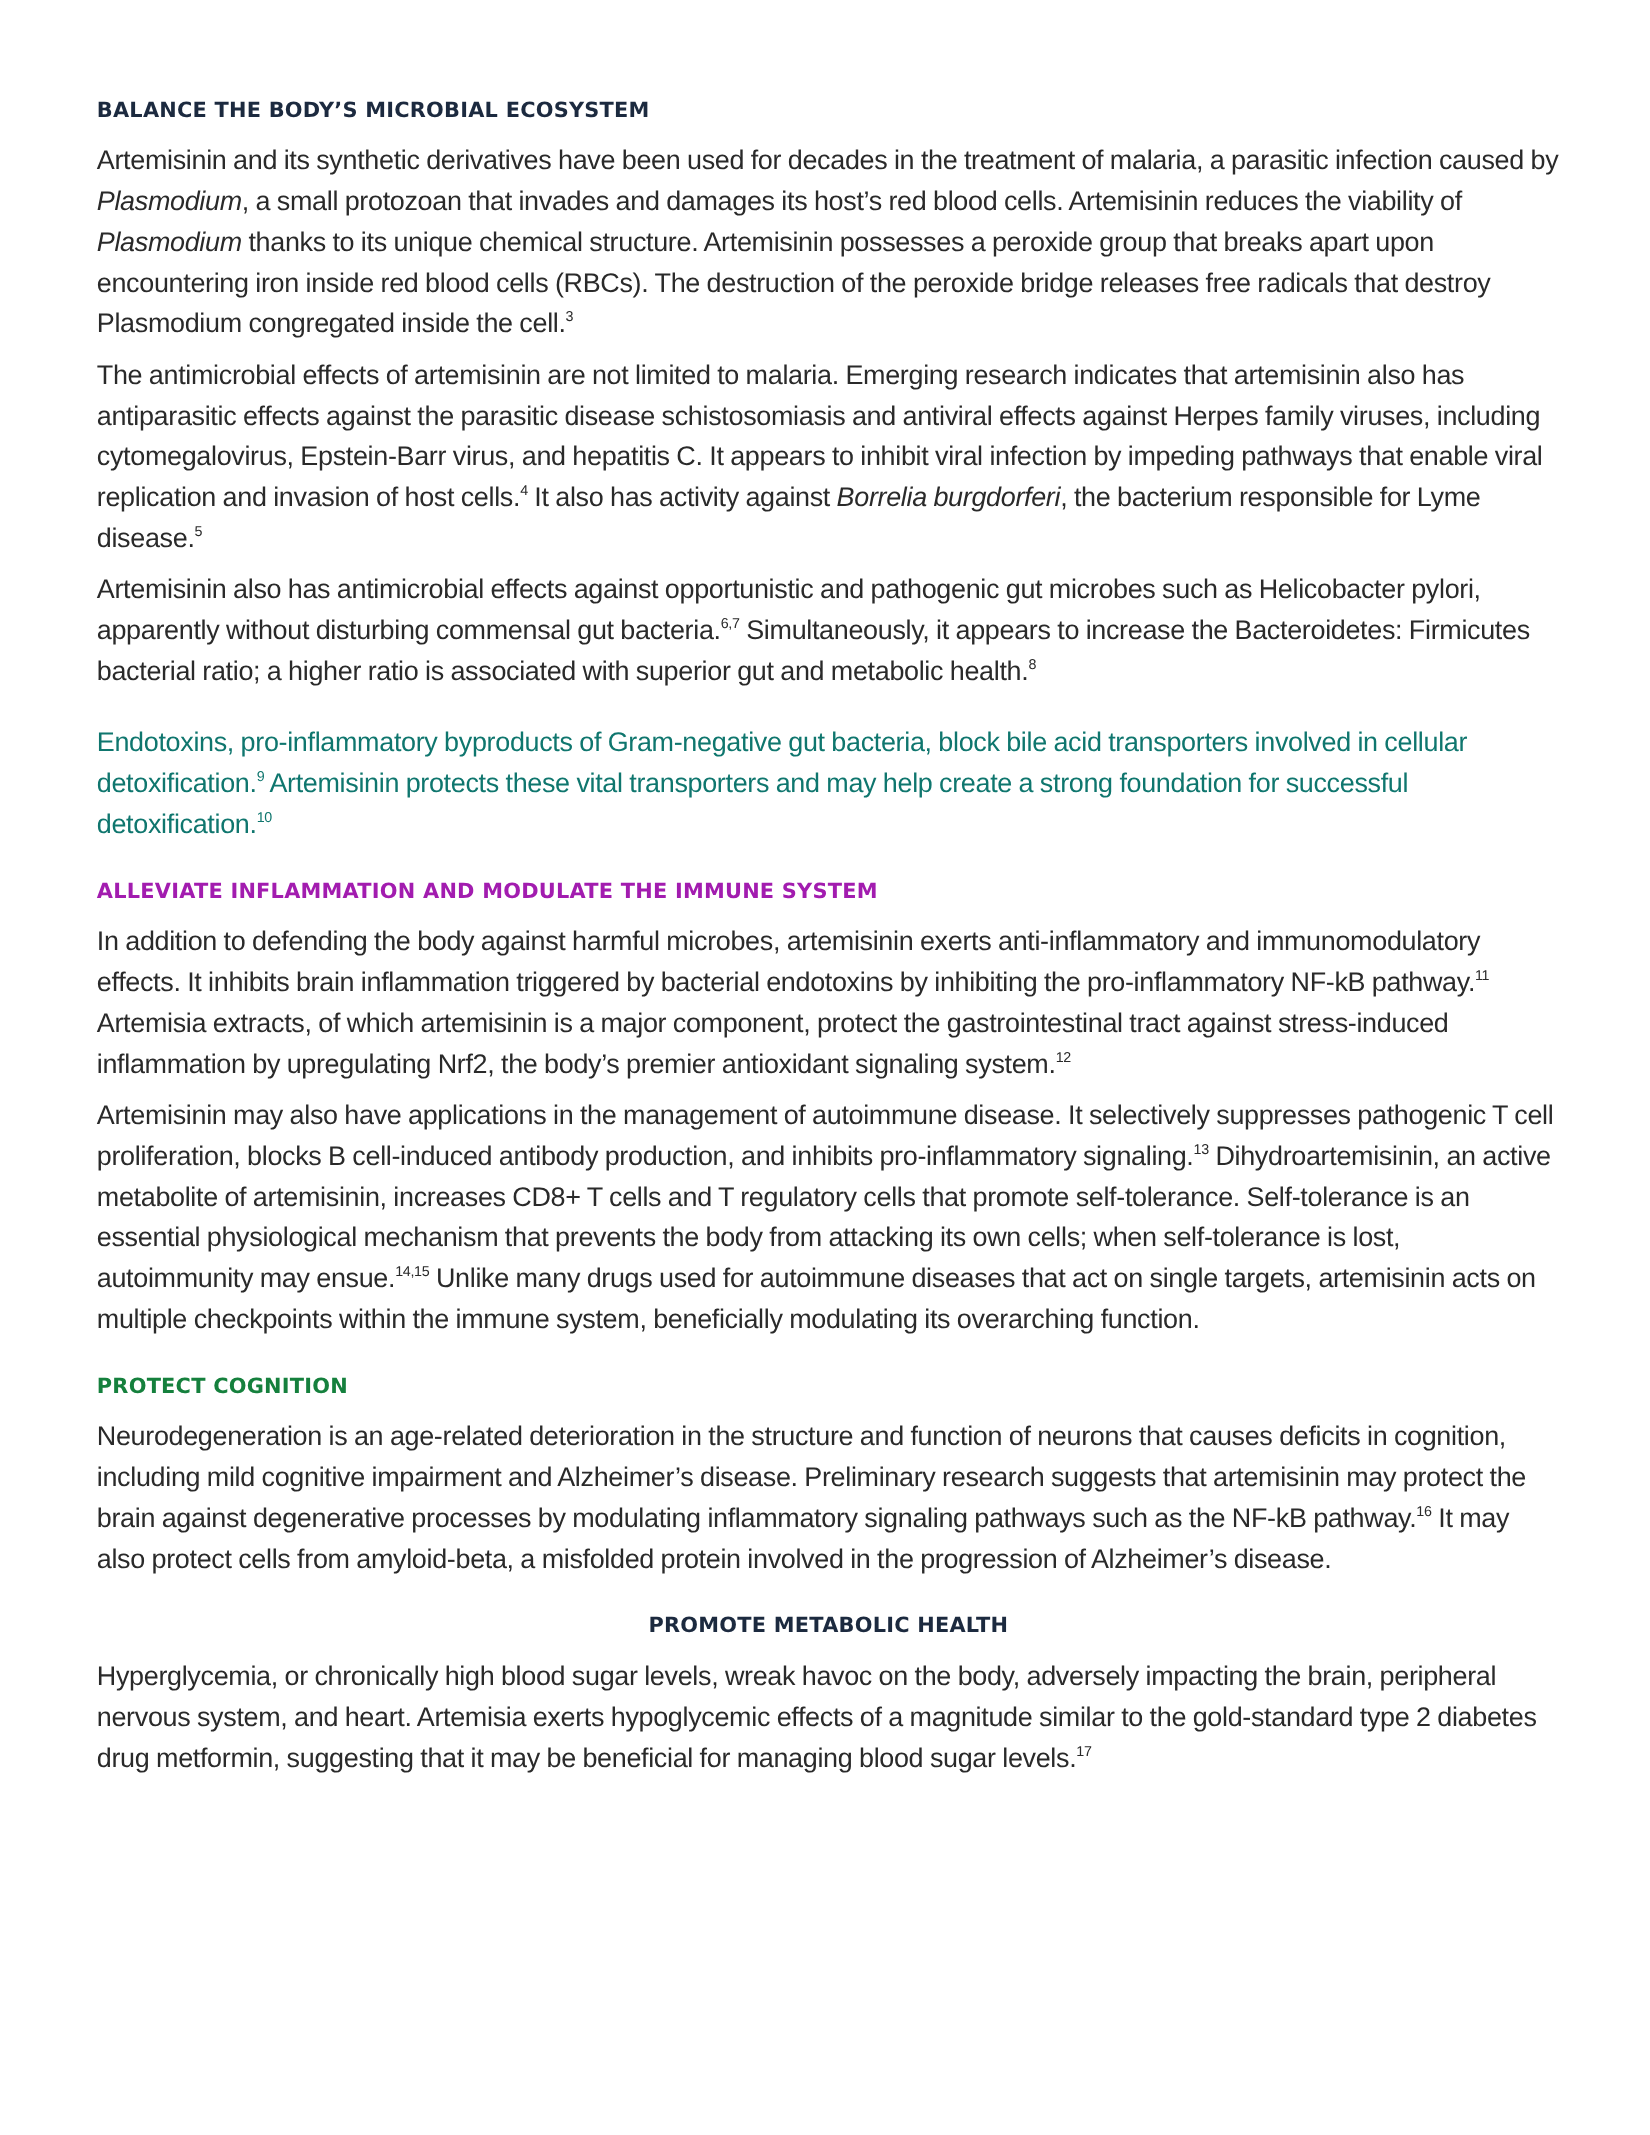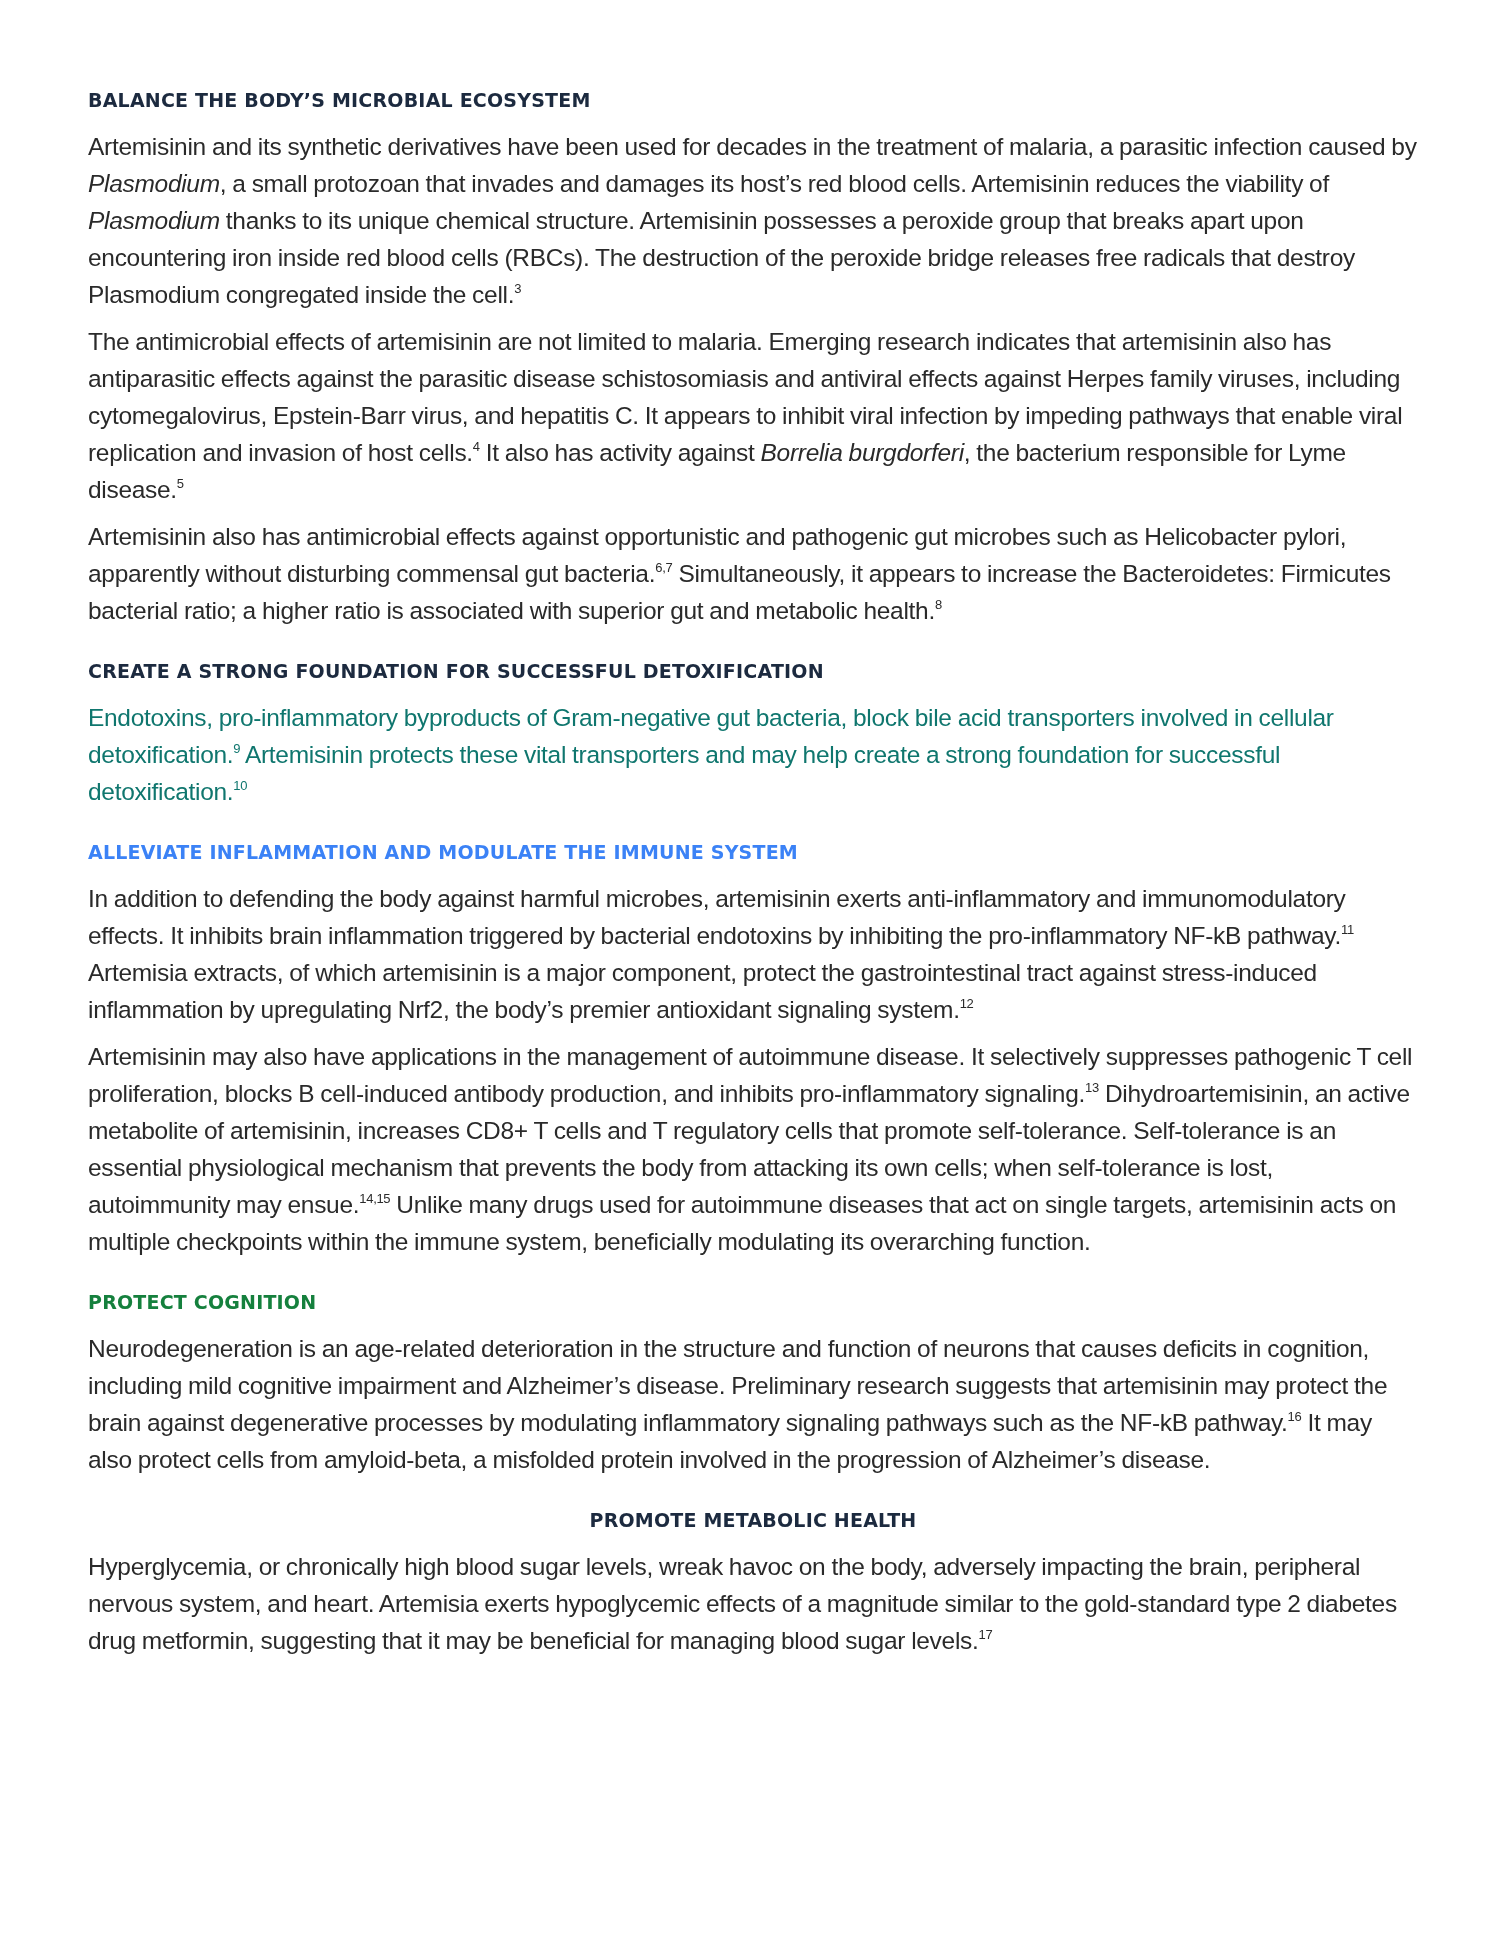--- a/index.html
+++ b/index.html
@@ -57,26 +57,25 @@
 <div class="page">
 
   <section class="section">
     <h2 class="section-heading" style="color: rgb(28, 42, 63);">BALANCE THE BODY’S MICROBIAL ECOSYSTEM</h2>
     <p class="para" style="color: rgb(42, 42, 42);">Artemisinin and its synthetic derivatives have been used for decades in the treatment of malaria, a parasitic infection caused by <em>Plasmodium</em>, a small protozoan that invades and damages its host’s red blood cells. Artemisinin reduces the viability of <em>Plasmodium</em> thanks to its unique chemical structure. Artemisinin possesses a peroxide group that breaks apart upon encountering iron inside red blood cells (RBCs). The destruction of the peroxide bridge releases free radicals that destroy Plasmodium congregated inside the cell.<sup>3</sup></p>
     <p class="para" style="color: rgb(42, 42, 42);">The antimicrobial effects of artemisinin are not limited to malaria. Emerging research indicates that artemisinin also has antiparasitic effects against the parasitic disease schistosomiasis and antiviral effects against Herpes family viruses, including cytomegalovirus, Epstein-Barr virus, and hepatitis C. It appears to inhibit viral infection by impeding pathways that enable viral replication and invasion of host cells.<sup>4</sup> It also has activity against <em>Borrelia burgdorferi</em>, the bacterium responsible for Lyme disease.<sup>5</sup></p>
     <p class="para" style="color: rgb(42, 42, 42);">Artemisinin also has antimicrobial effects against opportunistic and pathogenic gut microbes such as Helicobacter pylori, apparently without disturbing commensal gut bacteria.<sup>6,7</sup> Simultaneously, it appears to increase the Bacteroidetes: Firmicutes bacterial ratio; a higher ratio is associated with superior gut and metabolic health.<sup>8</sup></p>
   </section>
 
   <section class="section">
-    <h2 class="section-heading" style="color: rgb(28, 42, 63);">CREATE A STRONG FOUNDATION FOR SUCCESSFUL DETOXIFICATION</h2>
     <p class="para" style="color: #0f766e;">Endotoxins, pro-inflammatory byproducts of Gram-negative gut bacteria, block bile acid transporters involved in cellular detoxification.<sup>9</sup> Artemisinin protects these vital transporters and may help create a strong foundation for successful detoxification.<sup>10</sup></p>
   </section>
 
   <section class="section">
-    <h2 class="section-heading" style="color: #3b82f6;">ALLEVIATE INFLAMMATION AND MODULATE THE IMMUNE SYSTEM</h2>
+    <h2 class="section-heading" style="color: #a21caf;">ALLEVIATE INFLAMMATION AND MODULATE THE IMMUNE SYSTEM</h2>
     <p class="para" style="color: rgb(42, 42, 42);">In addition to defending the body against harmful microbes, artemisinin exerts anti-inflammatory and immunomodulatory effects. It inhibits brain inflammation triggered by bacterial endotoxins by inhibiting the pro-inflammatory NF-kB pathway.<sup>11</sup> Artemisia extracts, of which artemisinin is a major component, protect the gastrointestinal tract against stress-induced inflammation by upregulating Nrf2, the body’s premier antioxidant signaling system.<sup>12</sup></p>
     <p class="para" style="color: rgb(42, 42, 42);">Artemisinin may also have applications in the management of autoimmune disease. It selectively suppresses pathogenic T cell proliferation, blocks B cell-induced antibody production, and inhibits pro-inflammatory signaling.<sup>13</sup> Dihydroartemisinin, an active metabolite of artemisinin, increases CD8+ T cells and T regulatory cells that promote self-tolerance. Self-tolerance is an essential physiological mechanism that prevents the body from attacking its own cells; when self-tolerance is lost, autoimmunity may ensue.<sup>14,15</sup> Unlike many drugs used for autoimmune diseases that act on single targets, artemisinin acts on multiple checkpoints within the immune system, beneficially modulating its overarching function.</p>
   </section>
 
   <section class="section">
     <h2 class="section-heading" style="color: #15803d;">PROTECT COGNITION</h2>
     <p class="para" style="color: rgb(42, 42, 42);">Neurodegeneration is an age-related deterioration in the structure and function of neurons that causes deficits in cognition, including mild cognitive impairment and Alzheimer’s disease. Preliminary research suggests that artemisinin may protect the brain against degenerative processes by modulating inflammatory signaling pathways such as the NF-kB pathway.<sup>16</sup> It may also protect cells from amyloid-beta, a misfolded protein involved in the progression of Alzheimer’s disease.</p>
   </section>
 
   <section class="section">

